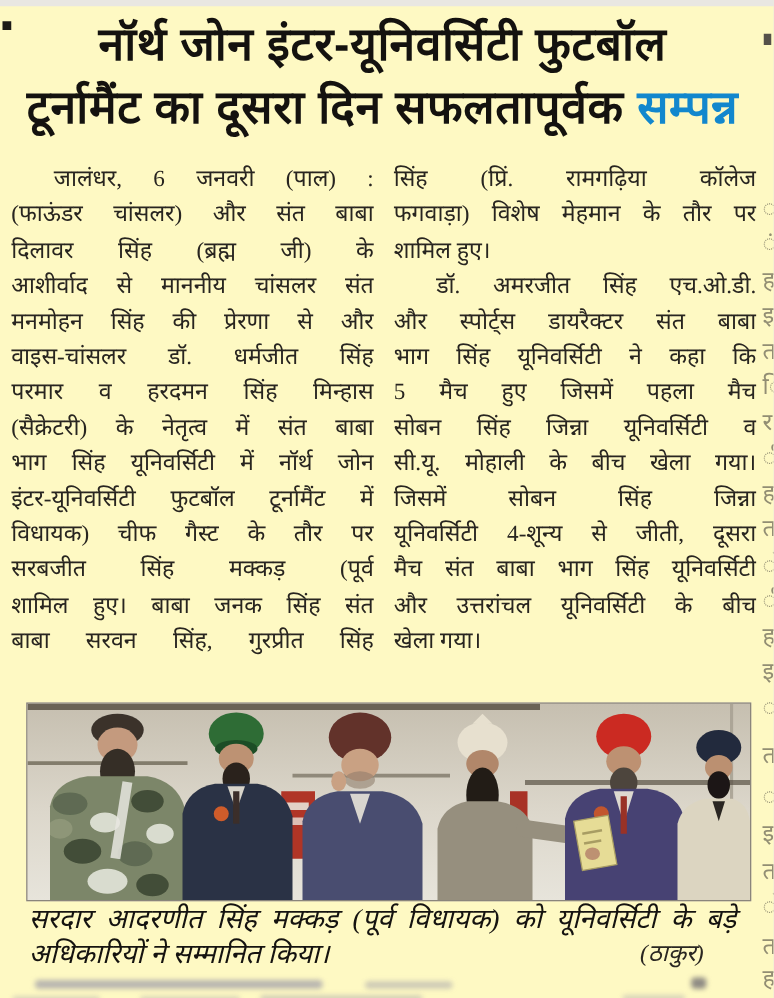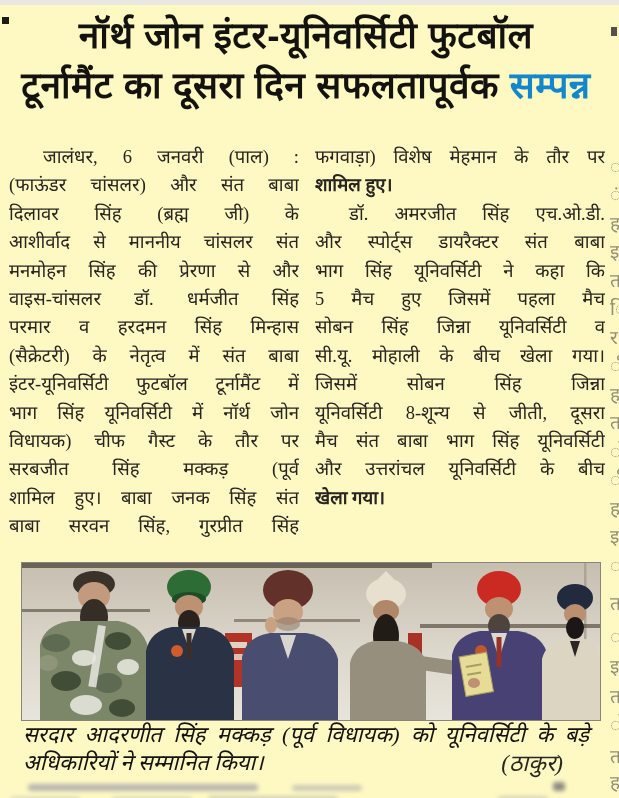--- a/index.html
+++ b/index.html
@@ -10,45 +10,45 @@
   }
   
   .headline{
     position:absolute; left:4px; top:6px; width:604px; text-align:center;
     font-family:"Liberation Sans", sans-serif; font-weight:700; color:#14120f;
   }
   .hl-line{font-size:37px; line-height:50px; white-space:nowrap; letter-spacing:.5px;}
   .hl-highlight{}
   
   .body-cols{
-    position:absolute; left:9px; top:138px; width:596px;
+    position:absolute; left:9px; top:125px; width:596px;
     display:flex; gap:16px;
   }
   .col{width:290px;}
   .line{
     font-size:18.5px; line-height:28.4px; height:28.4px; overflow:hidden;
     text-align:justify; text-align-last:justify; color:#282520;
   }
   .line.indent{text-indent:34px;}
-  .line.end{text-align-last:left;font-weight:bold;}
+  .line.end{text-align-last:left;}
   
   .photo-frame{
     position:absolute; left:21px; top:557px; width:578px; height:157px;
     border:1px solid #8a857c; box-sizing:content-box; background:#d7d1c4;
   }
   .photo-frame svg{display:block;}
   
   .caption{
     position:absolute; left:23px; top:716px; width:566px; height:58px;
     font-style:italic; font-size:22px; line-height:28px; color:#151310;
     text-align:justify;
   }
   .caption-credit{
     position:absolute; right:26px; bottom:1px; font-style:italic;
-    font-size:23px; color:#2a2722;
+    font-size:19px; color:#2a2722;
   }
   
   .edge-strip{
     position:absolute; right:0; top:0; width:13px; height:798px; overflow:hidden;
   }
   .frag{
     position:absolute; left:4px; font-size:19px; color:#4a463f; opacity:.6;
     font-family:"Liberation Serif", serif;
   }
   
@@ -68,38 +68,39 @@
   <div class="body-cols">
     <div class="col" data-col="0">
         <div class="line indent">जालंधर, 6 जनवरी (पाल) :</div>
         <div class="line">(फाऊंडर चांसलर) और संत बाबा</div>
         <div class="line">दिलावर सिंह (ब्रह्म जी) के</div>
         <div class="line">आशीर्वाद से माननीय चांसलर संत</div>
         <div class="line">मनमोहन सिंह की प्रेरणा से और</div>
         <div class="line">वाइस-चांसलर डॉ. धर्मजीत सिंह</div>
         <div class="line">परमार व हरदमन सिंह मिन्हास</div>
         <div class="line">(सैक्रेटरी) के नेतृत्व में संत बाबा</div>
+        <div class="line">भाग सिंह यूनिवर्सिटी में नॉर्थ जोन</div>
         <div class="line">इंटर-यूनिवर्सिटी फुटबॉल टूर्नामैंट में</div>
-        <div class="line">भाग सिंह यूनिवर्सिटी में नॉर्थ जोन</div>
         <div class="line">विधायक) चीफ गैस्ट के तौर पर</div>
         <div class="line">सरबजीत सिंह मक्कड़ (पूर्व</div>
         <div class="line">शामिल हुए। बाबा जनक सिंह संत</div>
         <div class="line">बाबा सरवन सिंह, गुरप्रीत सिंह</div>
       </div>
     <div class="col" data-col="1">
+        <div class="line">सिंह (प्रिं. रामगढ़िया कॉलेज</div>
         <div class="line">फगवाड़ा) विशेष मेहमान के तौर पर</div>
         <div class="line end">शामिल हुए।</div>
         <div class="line indent">डॉ. अमरजीत सिंह एच.ओ.डी.</div>
         <div class="line">और स्पोर्ट्स डायरैक्टर संत बाबा</div>
         <div class="line">भाग सिंह यूनिवर्सिटी ने कहा कि</div>
         <div class="line">5 मैच हुए जिसमें पहला मैच</div>
         <div class="line">सोबन सिंह जिन्ना यूनिवर्सिटी व</div>
         <div class="line">सी.यू. मोहाली के बीच खेला गया।</div>
         <div class="line">जिसमें सोबन सिंह जिन्ना</div>
-        <div class="line">यूनिवर्सिटी 8-शून्य से जीती, दूसरा</div>
+        <div class="line">यूनिवर्सिटी 4-शून्य से जीती, दूसरा</div>
         <div class="line">मैच संत बाबा भाग सिंह यूनिवर्सिटी</div>
         <div class="line">और उत्तरांचल यूनिवर्सिटी के बीच</div>
         <div class="line end">खेला गया।</div>
       </div>
   </div>
 
   <div class="photo-frame">
     <svg width="578" height="157" viewBox="0 0 578 157" role="img">
       <defs>
         <filter id="soft">

